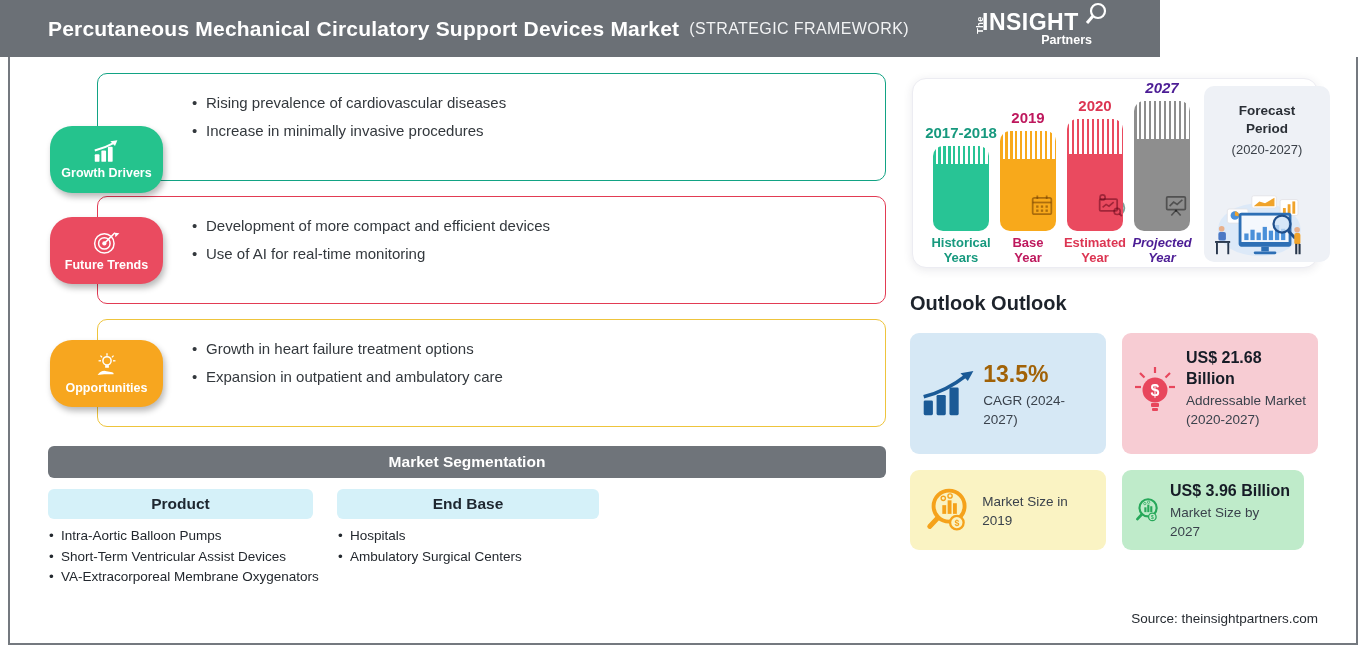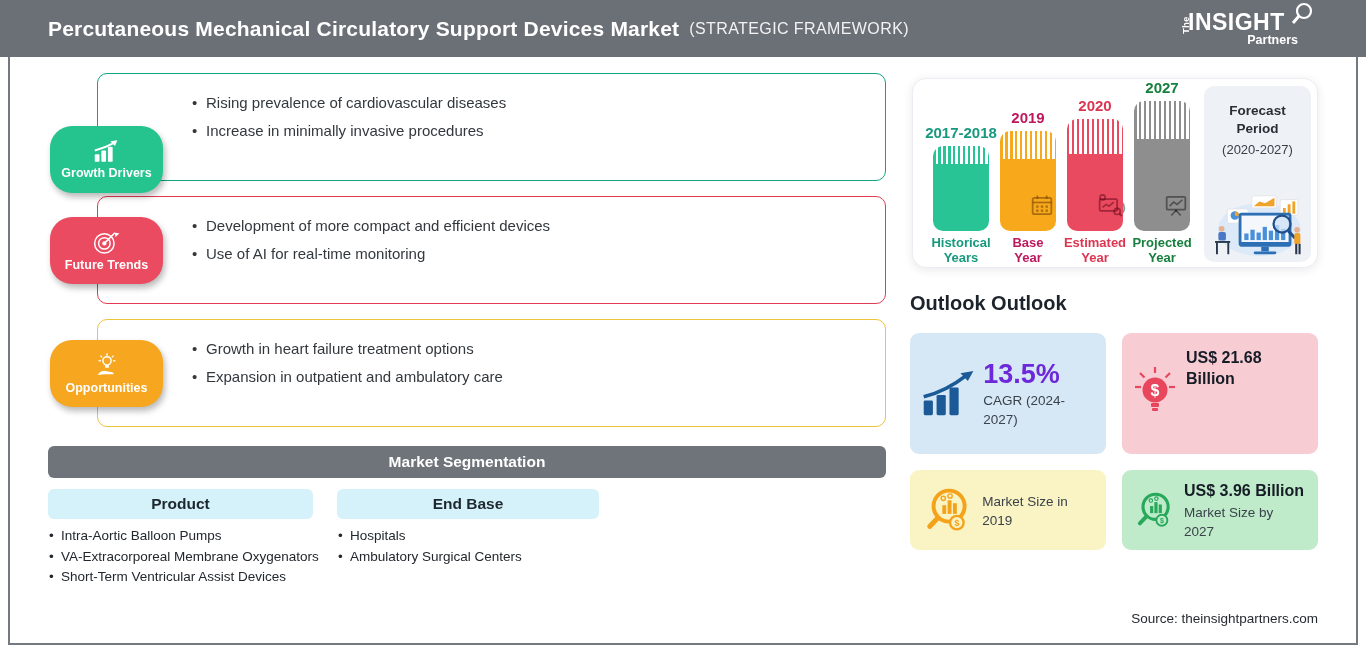--- a/index.html
+++ b/index.html
@@ -1,20 +1,20 @@
 <!DOCTYPE html>
 <html><head>
 <meta charset="utf-8">
 <style>
   * { margin:0; padding:0; box-sizing:border-box; }
   body { font-family:"Liberation Sans","DejaVu Sans",sans-serif; background:#ffffff; }
   .canvas { position:relative; width:1366px; height:647px; background:#ffffff; overflow:hidden; }
 
   
-  .header { position:absolute; top:0; left:0; width:1366px; height:57px; background:#6B7076; display:flex; align-items:center; }
+  .header { position:absolute; top:0; left:0; width:1160px; height:57px; background:#6B7076; display:flex; align-items:center; }
   .title-wrap { position:absolute; left:48px; top:0; height:57px; display:flex; align-items:center; gap:10px; }
   .title { color:#ffffff; font-size:21px; font-weight:bold; letter-spacing:.2px; }
   .subtitle { color:#f2f3f4; font-size:16px; font-weight:500; letter-spacing:.4px; }
 
   
   .logo { position:absolute; right:58px; top:7px; width:130px; height:44px; color:#fff; }
   .logo-the { position:absolute; left:-1px; top:13px; font-size:9px; font-weight:bold; transform:rotate(-90deg); letter-spacing:.5px; }
   .logo-insight { position:absolute; left:10px; top:2px; font-size:23px; font-weight:bold; letter-spacing:.5px; }
   .logo-partners { position:absolute; left:10px; top:26px; width:110px; text-align:right; font-size:12.5px; font-weight:bold; }
   .logo-mag { position:absolute; right:-8px; top:-5px; }
@@ -50,46 +50,46 @@
   .seg-list li::before { content:"•"; position:absolute; left:1px; color:#23282E; }
 
   
   .chart-card { position:absolute; left:912px; top:78px; width:406px; height:190px; background:#fff; border:1px solid #ECECF2; border-radius:14px; box-shadow:0 2px 10px rgba(40,40,70,.10); }
   .year-label { position:absolute; width:76px; text-align:center; font-size:15px; font-weight:bold; }
   .bar { position:absolute; width:56px; border-radius:10px; overflow:hidden; }
   .bar .cap { width:100%; }
   .bar .solid { width:100%; }
   .bar-icon { position:absolute; left:50%; transform:translateX(-50%); bottom:16px; }
   .bar-label { position:absolute; top:156px; width:80px; text-align:center; font-size:13px; font-weight:bold; line-height:15px; }
-  .c-green  { color:#17997E; } .c-orange { color:#be185d; } .c-red { color:#DC3552; } .c-dark { color:#15803d; }
+  .c-green  { color:#17997E; } .c-orange { color:#be185d; } .c-red { color:#DC3552; } .c-dark { color:#4c1d95;font-style:italic; }
   .bar1 { left:20px;  top:67px; height:85px; }
   .bar2 { left:87px;  top:52px; height:100px; }
   .bar3 { left:154px; top:40px; height:112px; }
   .bar4 { left:221px; top:22px; height:130px; }
   .bg-green  { background:#28C495; } .bg-orange { background:#F8A91B; } .bg-red { background:#EA4A5F; } .bg-gray { background:#8E8E8E; }
   .cap-green  { height:18px; background:repeating-linear-gradient(90deg,#28C495 0 2.5px,#ffffff 2.5px 5px); }
   .cap-orange { height:28px; background:repeating-linear-gradient(90deg,#F8A91B 0 2.5px,#ffffff 2.5px 5px); }
   .cap-red    { height:35px; background:repeating-linear-gradient(90deg,#EA4A5F 0 2.5px,#ffffff 2.5px 5px); }
   .cap-gray   { height:38px; background:repeating-linear-gradient(90deg,#8E8E8E 0 2.5px,#ffffff 2.5px 5px); }
   .solid-fill { flex:1; }
 
-  .forecast-panel { position:absolute; left:291px; top:7px; width:107px; height:176px; background:#EEF1F6; border-radius:10px; text-align:center; }
+  .forecast-panel { position:absolute; left:291px; top:7px; width:126px; height:176px; background:#EEF1F6; border-radius:10px; text-align:center; }
   .forecast-title { margin-top:16px; font-size:13.5px; font-weight:bold; color:#2A2F36; line-height:18px; }
   .forecast-range { margin-top:4px; font-size:13px; color:#3A4048; }
   .forecast-illus { position:absolute; left:6px; bottom:4px; }
 
   
   .mo-title { position:absolute; left:910px; top:292px; font-size:20px; font-weight:bold; color:#1D232B; }
   .mo-card { position:absolute; border-radius:9px; }
   .card1 { left:910px;  top:333px; width:196px; height:121px; background:#D6E8F5; }
   .card2 { left:1122px; top:333px; width:196px; height:121px; background:#F7CCD3; }
   .card3 { left:910px;  top:470px; width:196px; height:80px;  background:#FAF3C3; }
-  .card4 { left:1122px; top:470px; width:196px; height:80px;  background:#BFEBCA; }
+  .card4 { left:1122px; top:470px; width:182px; height:80px;  background:#BFEBCA; }
   .card-flex { display:flex; align-items:center; height:100%; padding:0 8px 0 10px; gap:8px; }
-  .card-value-lg { font-size:27px; font-weight:bold; color:#6d28d9; line-height:30px; }
+  .card-value-lg { font-size:23px; font-weight:bold; color:#a16207; line-height:30px; }
   .card-value { font-size:16px; font-weight:bold; color:#161C26; line-height:21px; }
   .card-caption { font-size:13.5px; color:#3A424C; line-height:19px; margin-top:2px; }
   .card2 .card-flex { align-items:flex-start; padding-top:14px; }
 
   .source { position:absolute; left:912px; top:611px; width:406px; text-align:right; font-size:13.5px; color:#262B31; }
 </style>
 </head>
 <body>
 
 <div class="canvas">
@@ -163,22 +163,22 @@
   <ul class="feature-list fl-op">
     <li>Growth in heart failure treatment options</li>
     <li>Expansion in outpatient and ambulatory care</li>
   </ul>
 
   <div class="seg-bar">Market Segmentation</div>
   <div class="pill pill-product">Product</div>
   <div class="pill pill-enduser">End Base</div>
   <ul class="seg-list sl-product">
     <li>Intra-Aortic Balloon Pumps</li>
+    <li>Short-Term Ventricular Assist Devices</li>
     <li>VA-Extracorporeal Membrane Oxygenators</li>
-    <li>Short-Term Ventricular Assist Devices</li>
   </ul>
   <ul class="seg-list sl-enduser">
     <li>Hospitals</li>
     <li>Ambulatory Surgical Centers</li>
   </ul>
 
   <div class="chart-card">
 
     <div class="year-label c-green" style="left:10px; top:45px;">2017-2018</div>
     <div class="bar bar1" style="display:flex; flex-direction:column;">
@@ -329,20 +329,21 @@
           <line x1="3" y1="22" x2="9" y2="22"></line>
           <line x1="43" y1="22" x2="37" y2="22"></line>
         </g>
         <circle cx="23" cy="25" r="12.5" fill="#E8465C"></circle>
         <text x="23" y="31" text-anchor="middle" font-size="16" font-weight="bold" fill="#fff" font-family="Liberation Sans, sans-serif">$</text>
         <rect x="19" y="38" width="8" height="4" rx="1" fill="#E8465C"></rect>
         <rect x="20" y="43" width="6" height="3" rx="1" fill="#E8465C"></rect>
       </svg>
       <div>
         <div class="card-value" style="width:122px;">US$ 21.68 Billion</div>
+        <div class="card-caption" style="width:124px;">Addressable Market (2020-2027)</div>
       </div>
     </div>
   </div>
 
   <div class="mo-card card3">
     <div class="card-flex">
       <svg width="56" height="56" viewBox="0 0 56 56">
         <circle cx="30" cy="24" r="16" fill="none" stroke="#F5A21B" stroke-width="4"></circle>
         <g fill="#F5A21B">
           <rect x="23" y="23" width="4" height="9"></rect>

